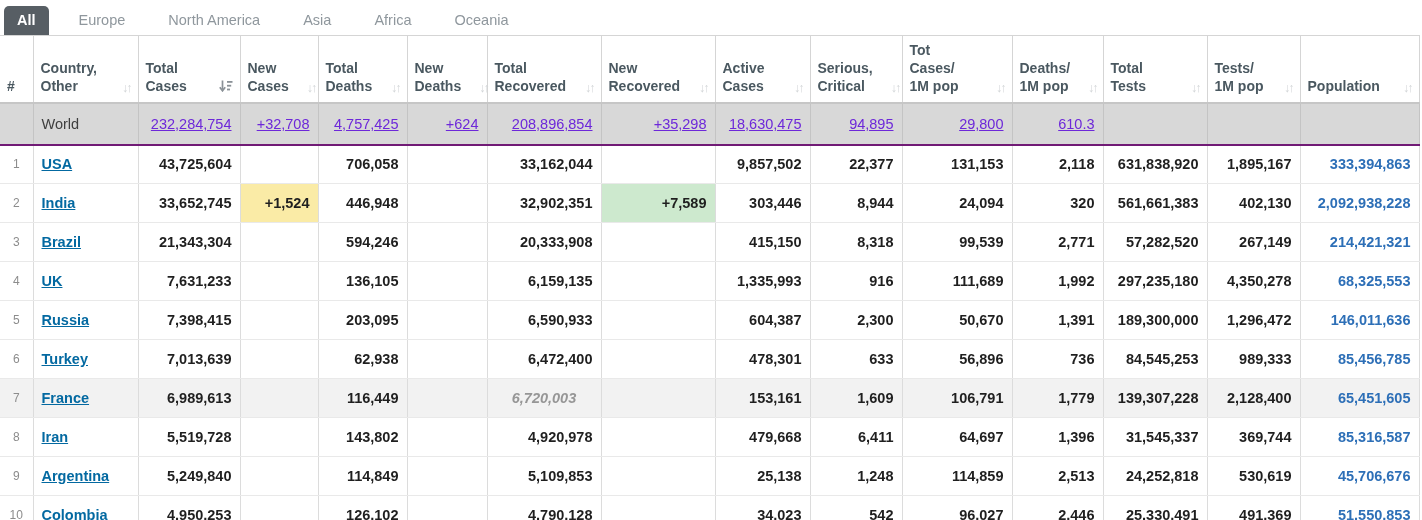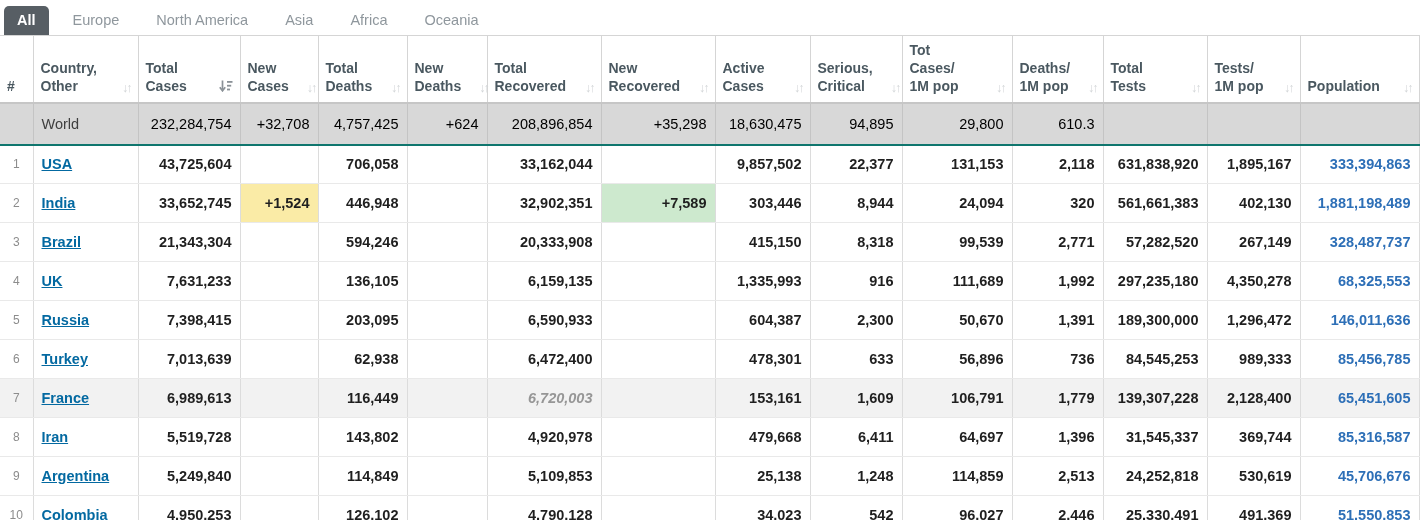--- a/index.html
+++ b/index.html
@@ -2,21 +2,21 @@
 <html><head>
 <meta charset="utf-8">
 <style>
   * { box-sizing: border-box; }
   html, body { margin:0; padding:0; background:#fff; }
   body { width:1422px; height:520px; overflow:hidden; font-family:"Liberation Sans", sans-serif; }
 
   
   .tabbar { height:35px; display:flex; align-items:flex-end; padding-left:4px; }
   .tab { border:none; background:transparent; color:#8F979D; font-size:14.5px;
-         padding:7px 13px 8px; margin-right:11px; cursor:pointer; font-family:inherit; line-height:1; }
+         padding:7px 13px 8px; margin-right:17px; cursor:pointer; font-family:inherit; line-height:1; }
   .tab.active { background:#575E64; color:#fff; font-weight:bold; border-radius:5px 5px 0 0; }
 
   
   table { border-collapse:collapse; table-layout:fixed; width:1419px; }
   .col-rank{width:33px}.col-country{width:105px}.col-total_cases{width:102px}
   .col-new_cases{width:78px}.col-total_deaths{width:89px}.col-new_deaths{width:80px}
   .col-total_recovered{width:114px}.col-new_recovered{width:114px}.col-active_cases{width:95px}
   .col-serious_critical{width:92px}.col-cases_per_1m{width:110px}.col-deaths_per_1m{width:91px}
   .col-total_tests{width:104px}.col-tests_per_1m{width:93px}.col-population{width:119px}
 
@@ -33,28 +33,28 @@
   td { border-left:1px solid #DCDCDC; border-right:1px solid #DCDCDC; border-bottom:1px solid #E9E9E9;
        padding:0 8px; font-size:14.5px; height:39px; }
   td:first-child { border-left:none; }
   .num { text-align:right; font-weight:bold; color:#1F1F1F; }
   .rank { text-align:center; color:#8C8C8C; font-size:12px; font-weight:normal; }
   .country-cell { text-align:left; }
   a.country-link { color:#0369a1; font-weight:bold; text-decoration:underline; cursor:pointer; }
   .pop-val { color:#2D6FB7; font-weight:bold; cursor:pointer; }
 
   tr.world-row td { background:#D8D8D8; color:#3F3F3F; font-weight:normal; height:42px;
-                    border-top:2px solid #9E9E9E; border-bottom:2px solid #0f766e;
+                    border-top:2px solid #9E9E9E; border-bottom:2px solid #701a75;
                     border-left-color:#C4C4C4; border-right-color:#C4C4C4; }
-  tr.world-row .num { font-weight:normal; color:#000000; }
+  tr.world-row .num { font-weight:normal; color:#6d28d9;text-decoration:underline; }
   tr.world-row .country-cell { font-size:14.5px; }
 
   td.hl-yellow { background:#FAEBA6; }
   td.hl-green  { background:#CDE9CE; }
-  td.est       { color:#969696; font-style:italic; }
+  td.est       { color:#969696; font-style:italic;text-align:center; }
   tr.shaded td { background:#F2F2F2; }
 </style>
 </head>
 <body>
 
 <div class="tabbar">
   <button class="tab active">All</button>
   <button class="tab">Europe</button>
   <button class="tab">North America</button>
   <button class="tab">Asia</button>
@@ -265,38 +265,38 @@
         <td class="num">446,948</td>
         <td class="num"></td>
         <td class="num">32,902,351</td>
         <td class="num hl-green">+7,589</td>
         <td class="num">303,446</td>
         <td class="num">8,944</td>
         <td class="num">24,094</td>
         <td class="num">320</td>
         <td class="num">561,661,383</td>
         <td class="num">402,130</td>
-        <td class="num"><span class="pop-val">1,881,198,489</span></td>
+        <td class="num"><span class="pop-val">2,092,938,228</span></td>
       </tr>
       <tr>
         <td class="rank">3</td>
         <td class="country-cell"><a class="country-link">Brazil</a></td>
         <td class="num">21,343,304</td>
         <td class="num"></td>
         <td class="num">594,246</td>
         <td class="num"></td>
         <td class="num">20,333,908</td>
         <td class="num"></td>
         <td class="num">415,150</td>
         <td class="num">8,318</td>
         <td class="num">99,539</td>
         <td class="num">2,771</td>
         <td class="num">57,282,520</td>
         <td class="num">267,149</td>
-        <td class="num"><span class="pop-val">328,487,737</span></td>
+        <td class="num"><span class="pop-val">214,421,321</span></td>
       </tr>
       <tr>
         <td class="rank">4</td>
         <td class="country-cell"><a class="country-link">UK</a></td>
         <td class="num">7,631,233</td>
         <td class="num"></td>
         <td class="num">136,105</td>
         <td class="num"></td>
         <td class="num">6,159,135</td>
         <td class="num"></td>

